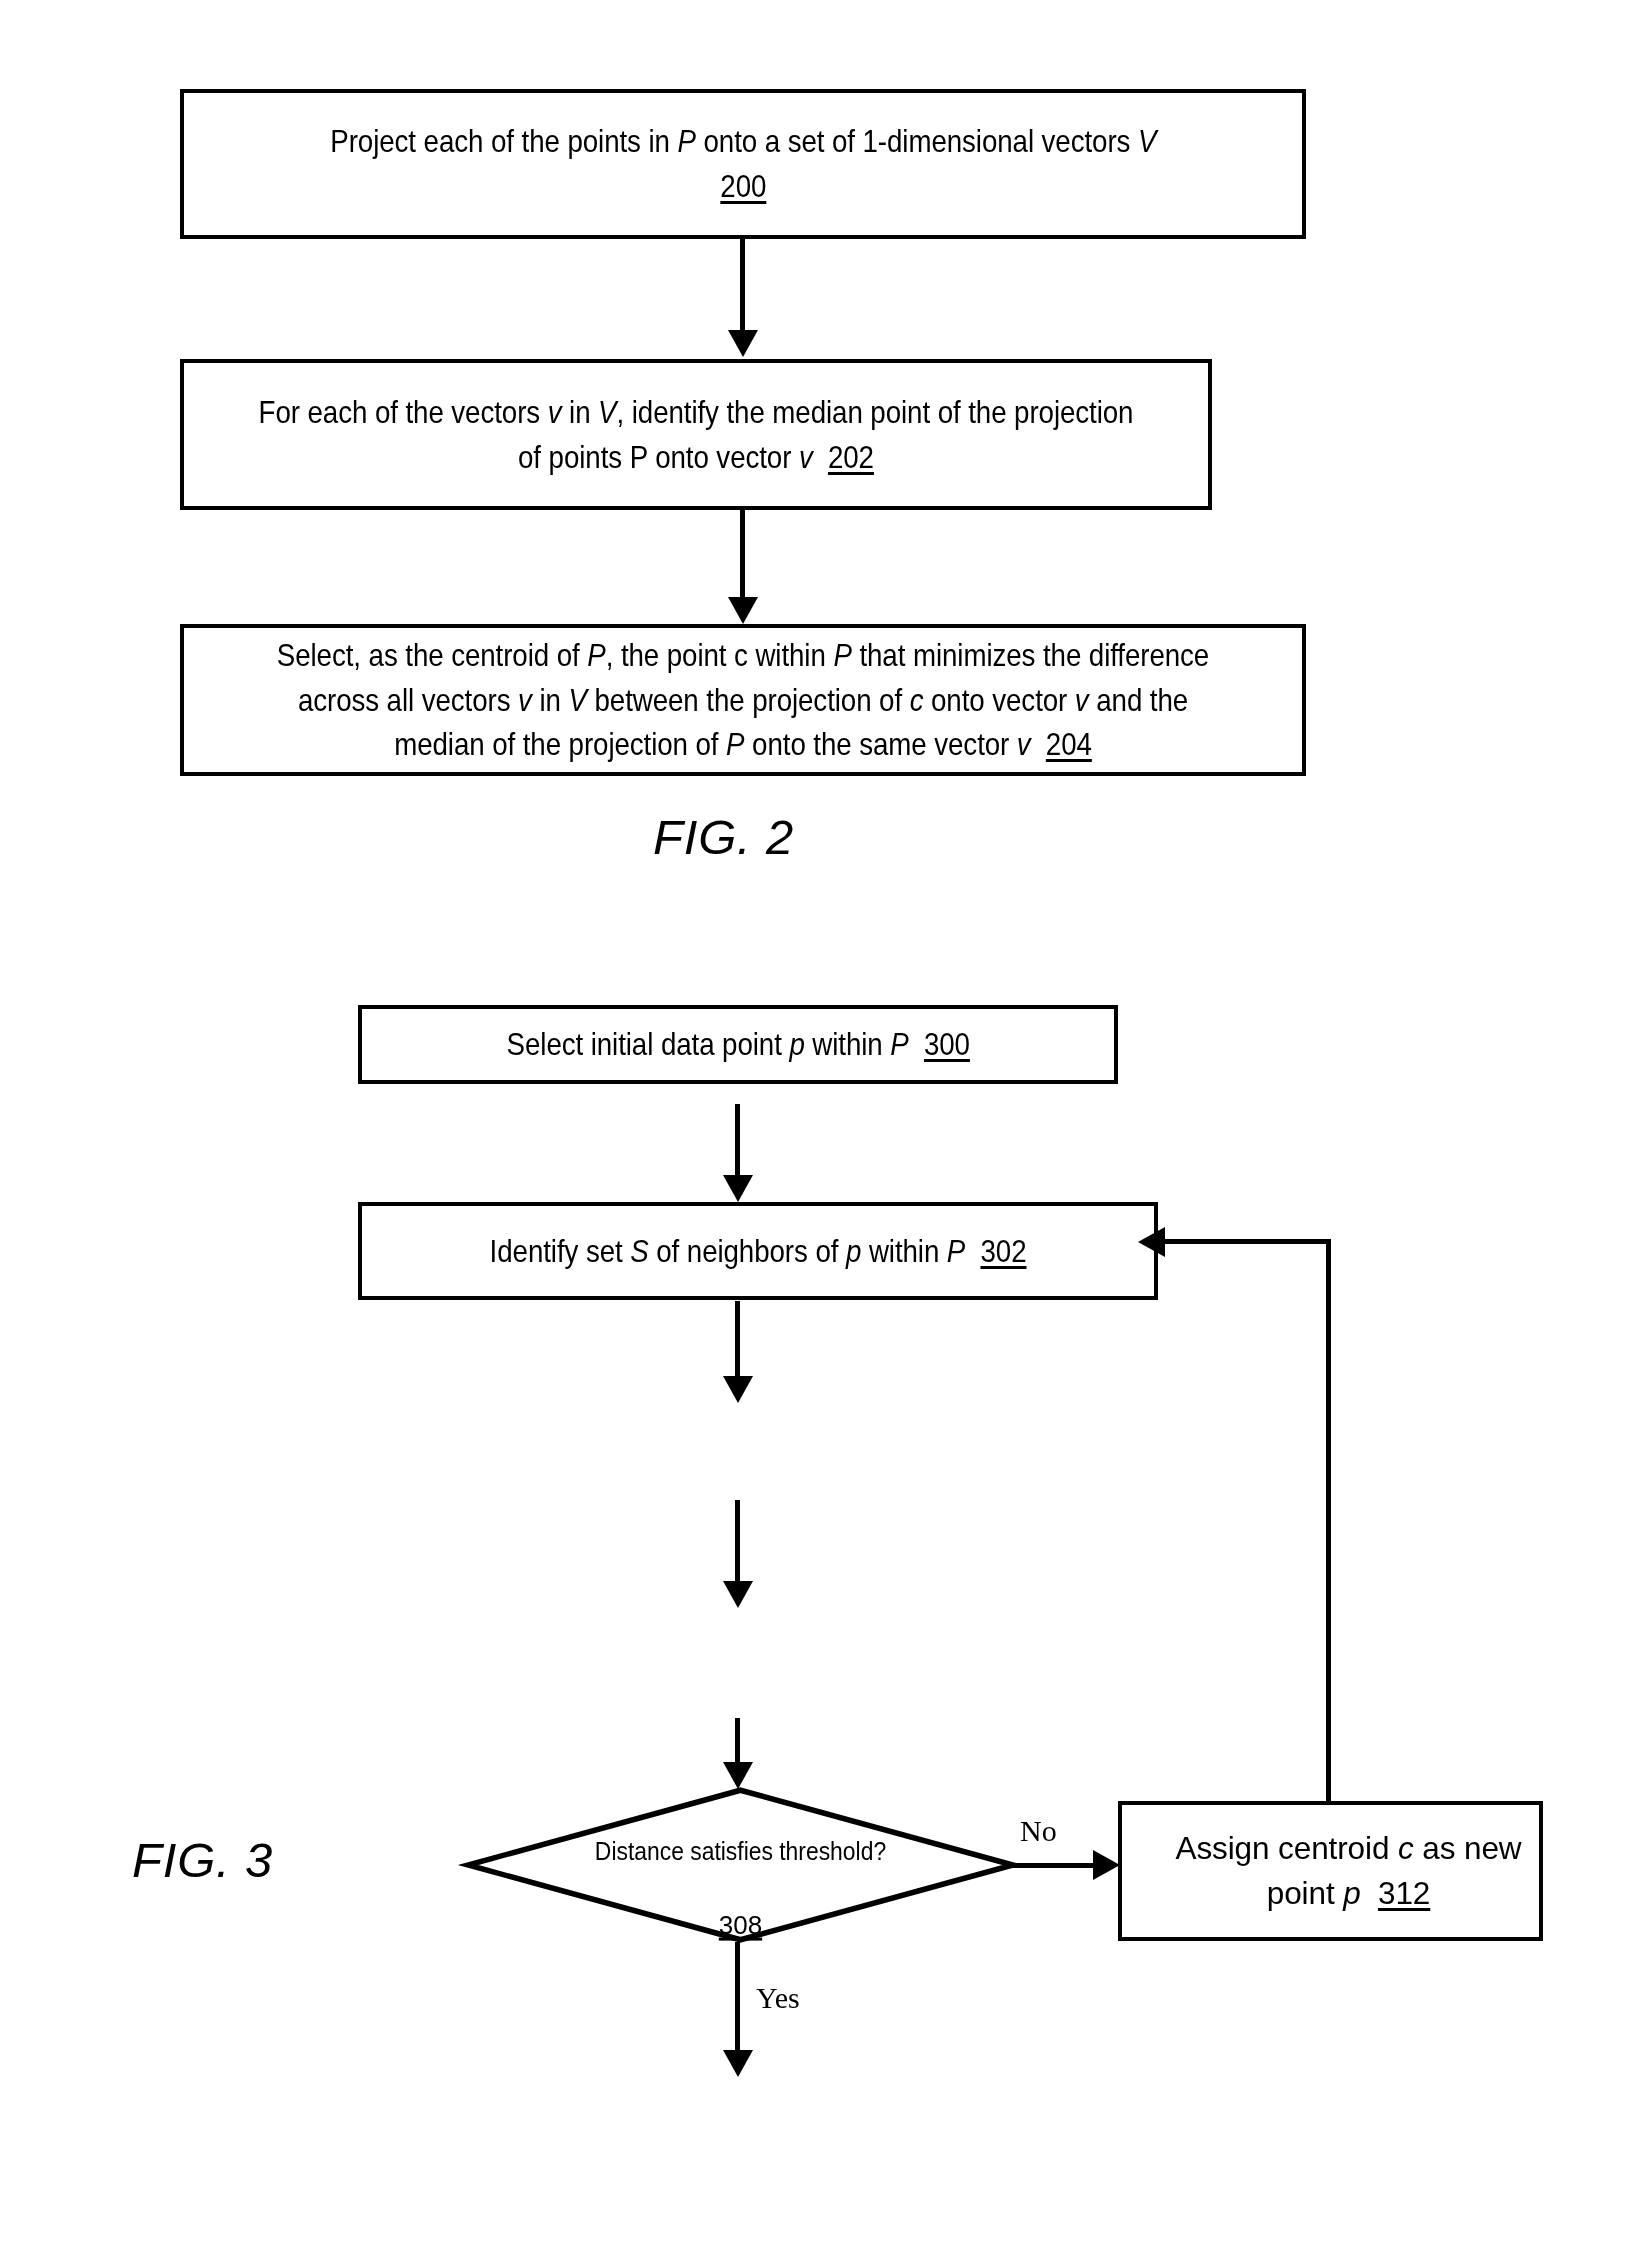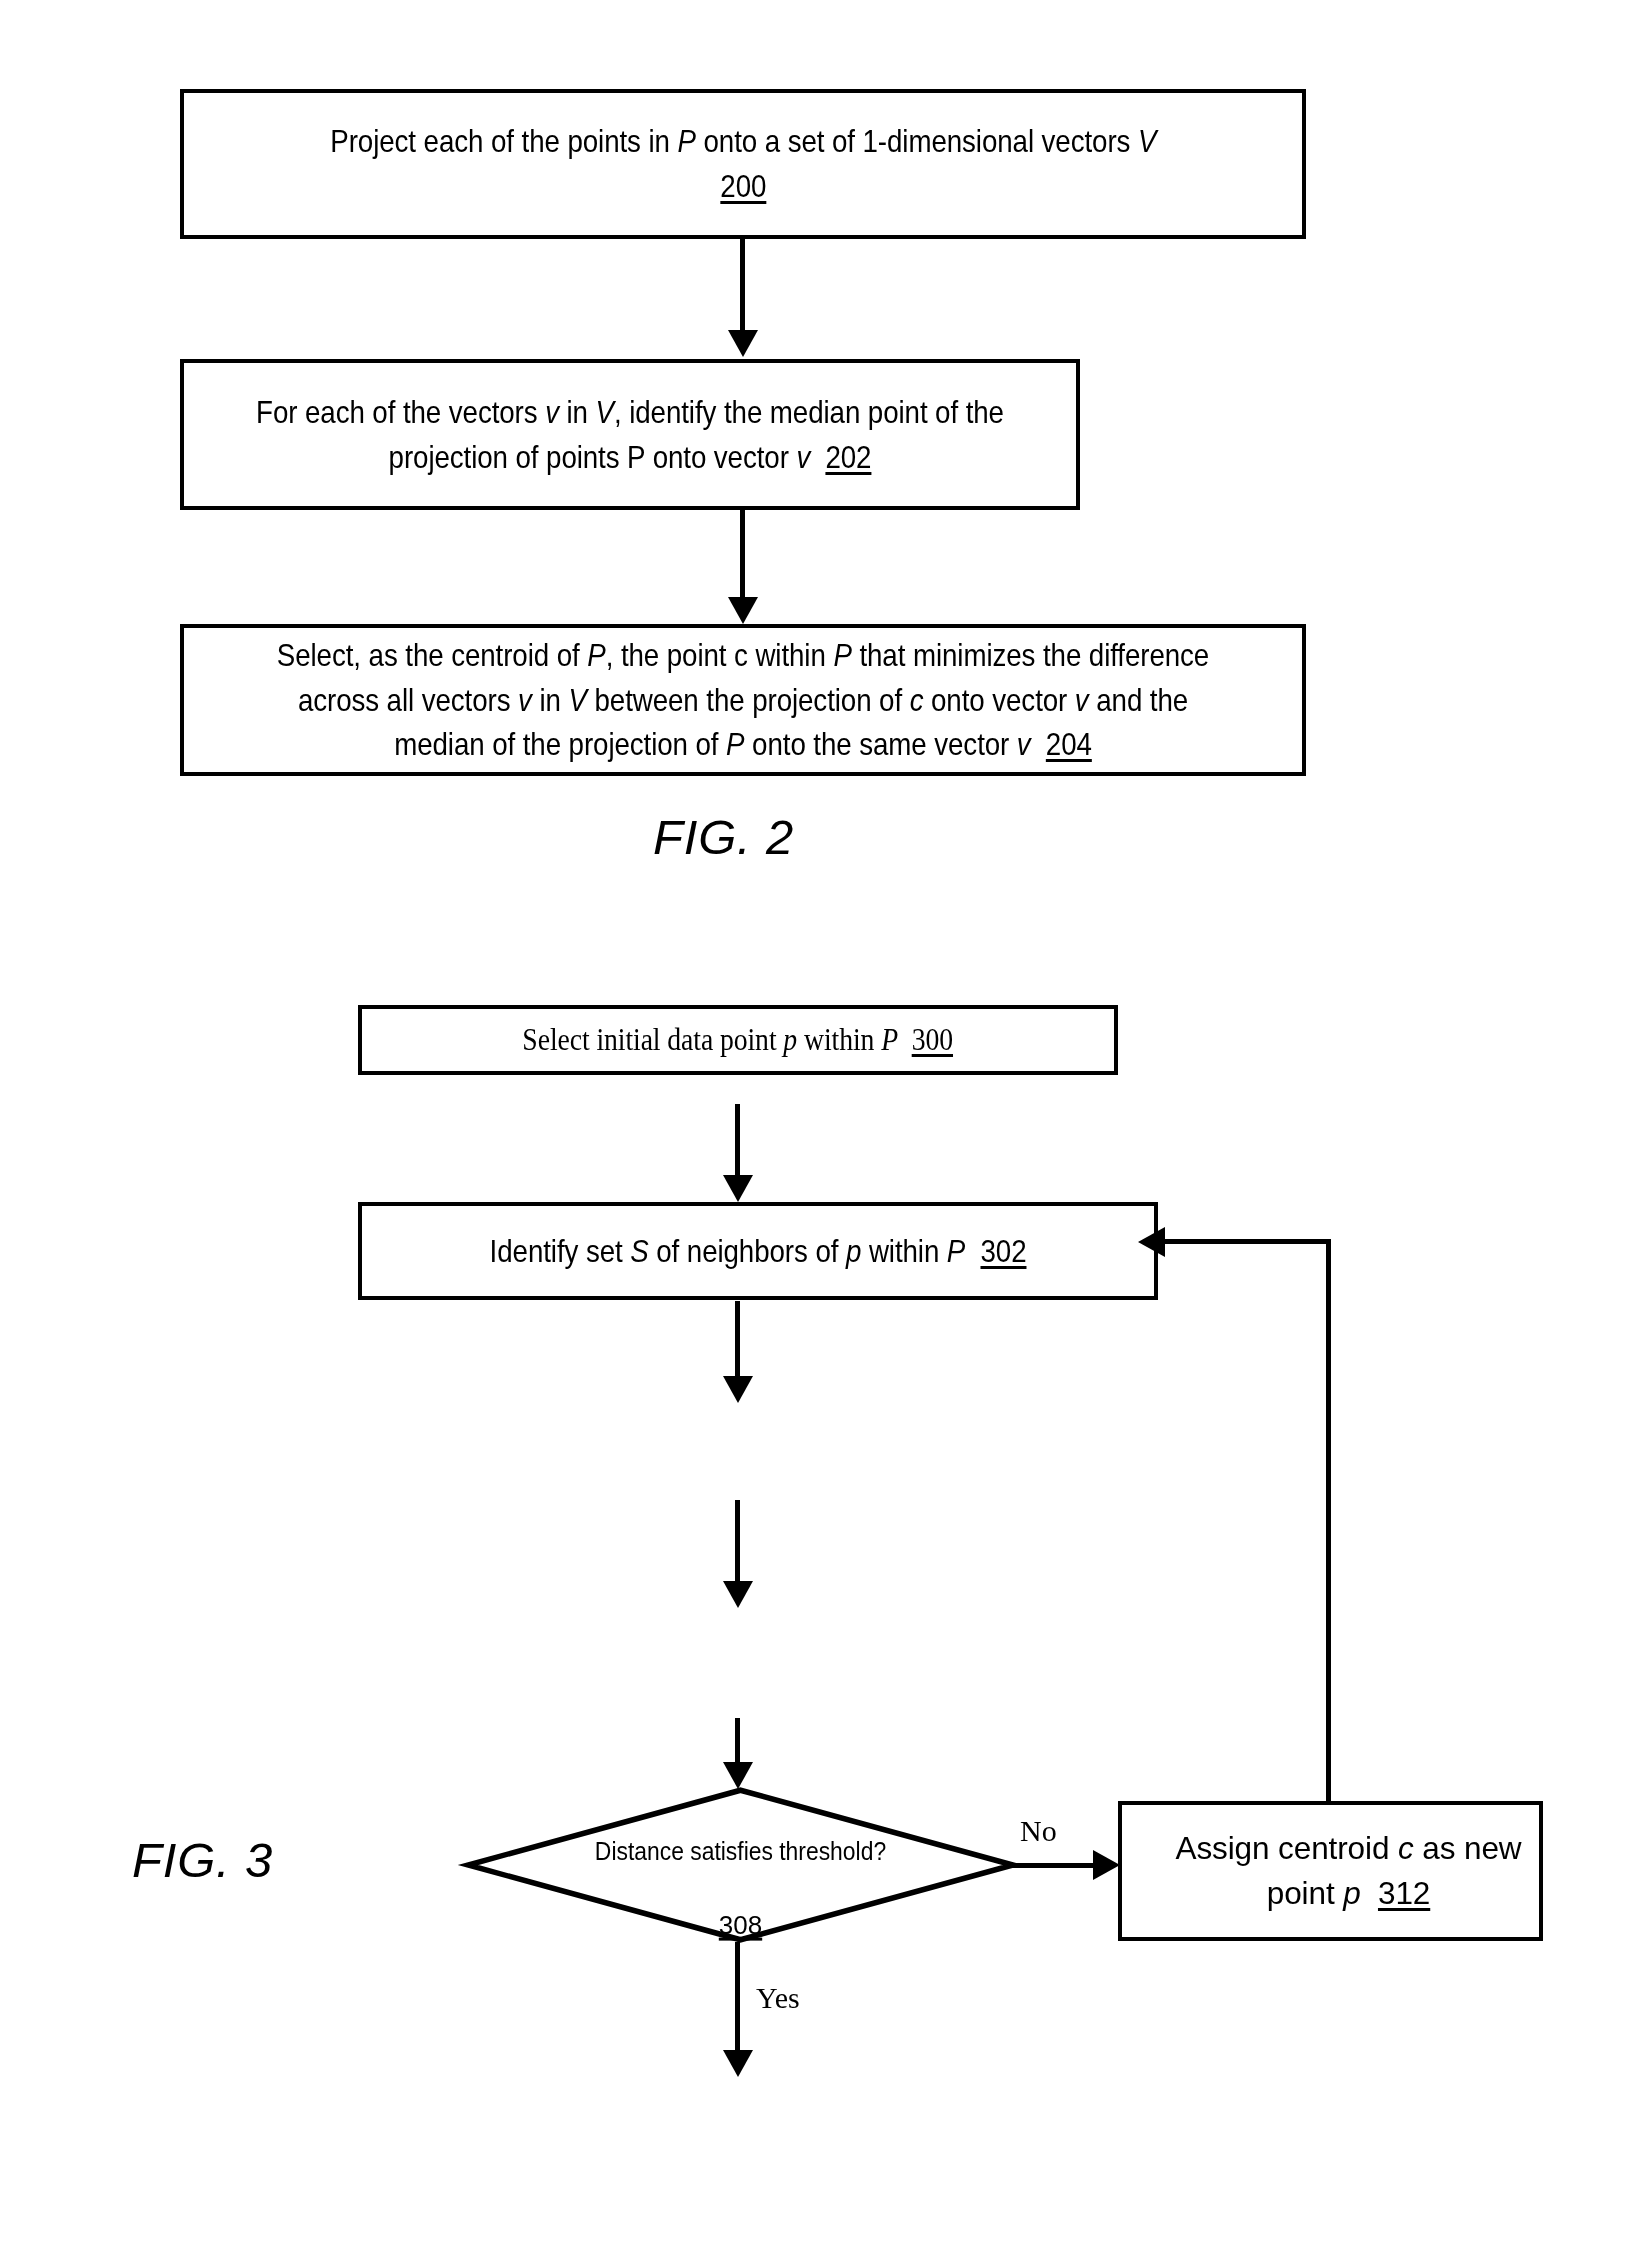--- a/index.html
+++ b/index.html
@@ -128,36 +128,36 @@
 <div id="sheet">
 
   <div class="node" style="left:180px; top:89px; width:1126px; height:150px;">
     <span class="txt">Project each of the points in <i>P</i> onto a set of 1-dimensional vectors <i>V</i>
 <u>200</u></span>
   </div>
 
   <div class="vline" style="left:740px; top:239px; width:4.7px; height:93px;"></div>
   <div class="arrow-down" style="left:728px; top:330px;"></div>
 
-  <div class="node" style="left:180px; top:359px; width:900px; height:151px;">
+  <div class="node" style="left:180px; top:359px; width:1032px; height:151px;">
     <span class="txt">For each of the vectors <i>v</i> in <i>V</i>, identify the median point of the projection of points P onto vector <i>v</i>&nbsp; <u>202</u></span>
   </div>
 
   <div class="vline" style="left:740px; top:510px; width:4.7px; height:88px;"></div>
   <div class="arrow-down" style="left:728px; top:597px;"></div>
 
   <div class="node" style="left:180px; top:624px; width:1126px; height:152px;">
     <span class="txt">Select, as the centroid of <i>P</i>, the point c within <i>P</i> that minimizes the difference across all vectors <i>v</i> in <i>V</i> between the projection of <i>c</i> onto vector <i>v</i> and the median of the projection of <i>P</i> onto the same vector <i>v</i>&nbsp; <u>204</u></span>
   </div>
 
   <div class="figlabel" style="left:653px; top:809px;">FIG. 2</div>
 
   <div class="figlabel" style="left:132px; top:1832px;">FIG. 3</div>
 
-  <div class="node" style="left:358px; top:1005px; width:760px; height:70px;font-family:Liberation Serif, serif;">
+  <div class="node" style="left:358px; top:1005px; width:760px; height:79px;">
     <span class="txt">Select initial data point <i>p</i> within <i>P</i>&nbsp; <u>300</u></span>
   </div>
 
   <div class="vline" style="left:735px; top:1104px; width:4.7px; height:72px;"></div>
   <div class="arrow-down" style="left:723px; top:1175px;"></div>
 
   <div class="node" style="left:358px; top:1202px; width:800px; height:98px;">
     <span class="txt">Identify set <i>S</i> of neighbors of <i>p</i> within <i>P</i>&nbsp; <u>302</u></span>
   </div>
 

